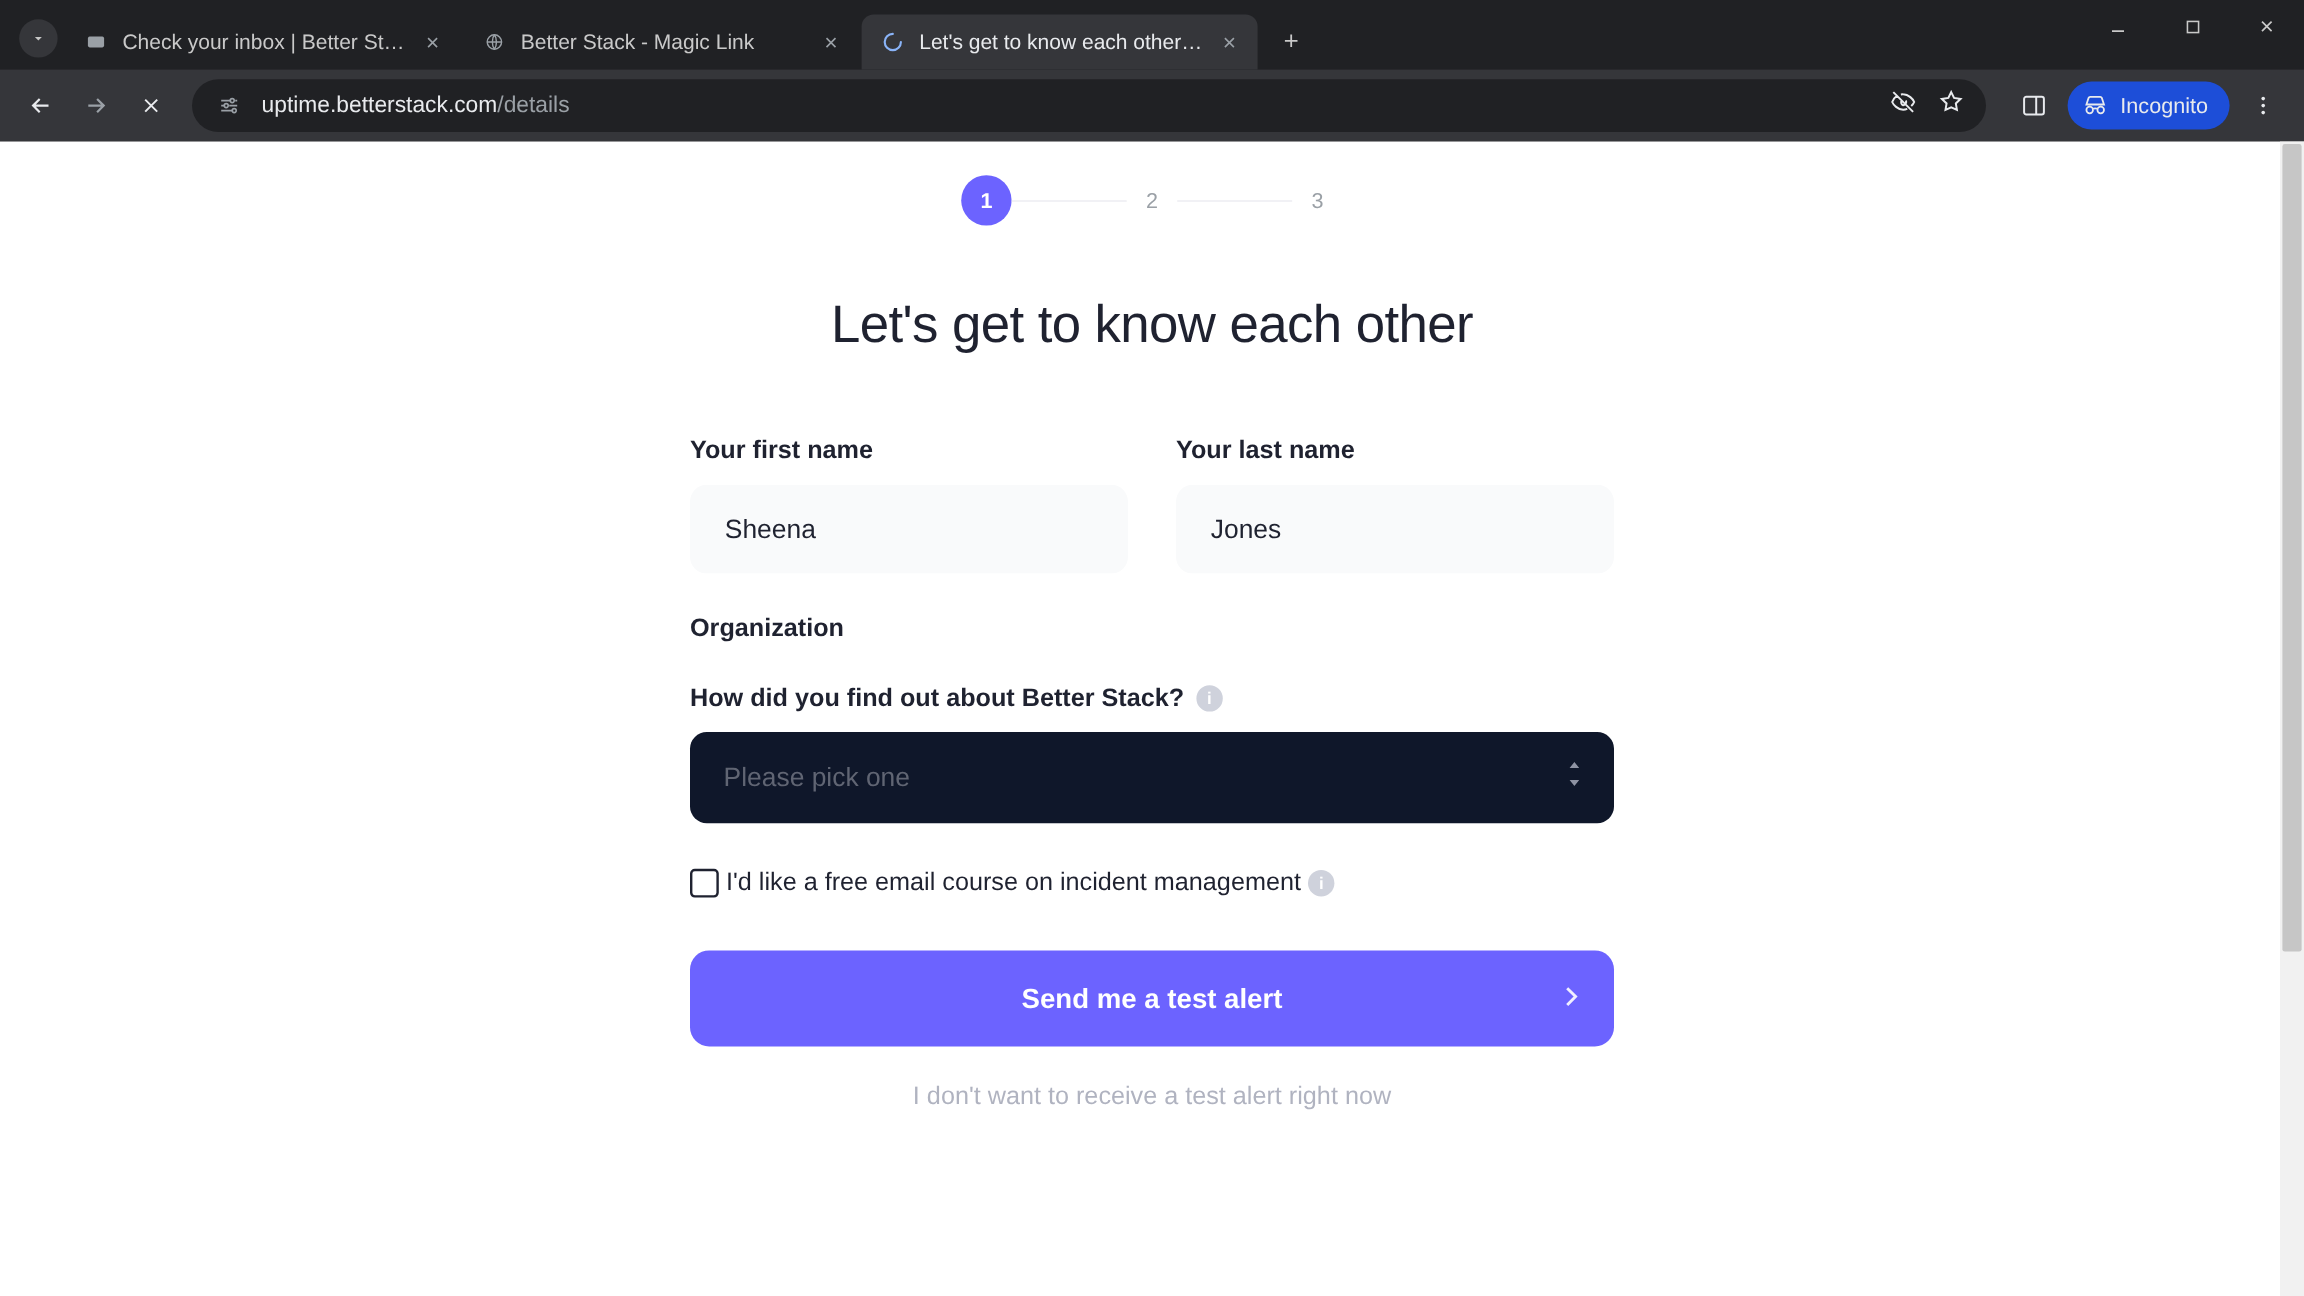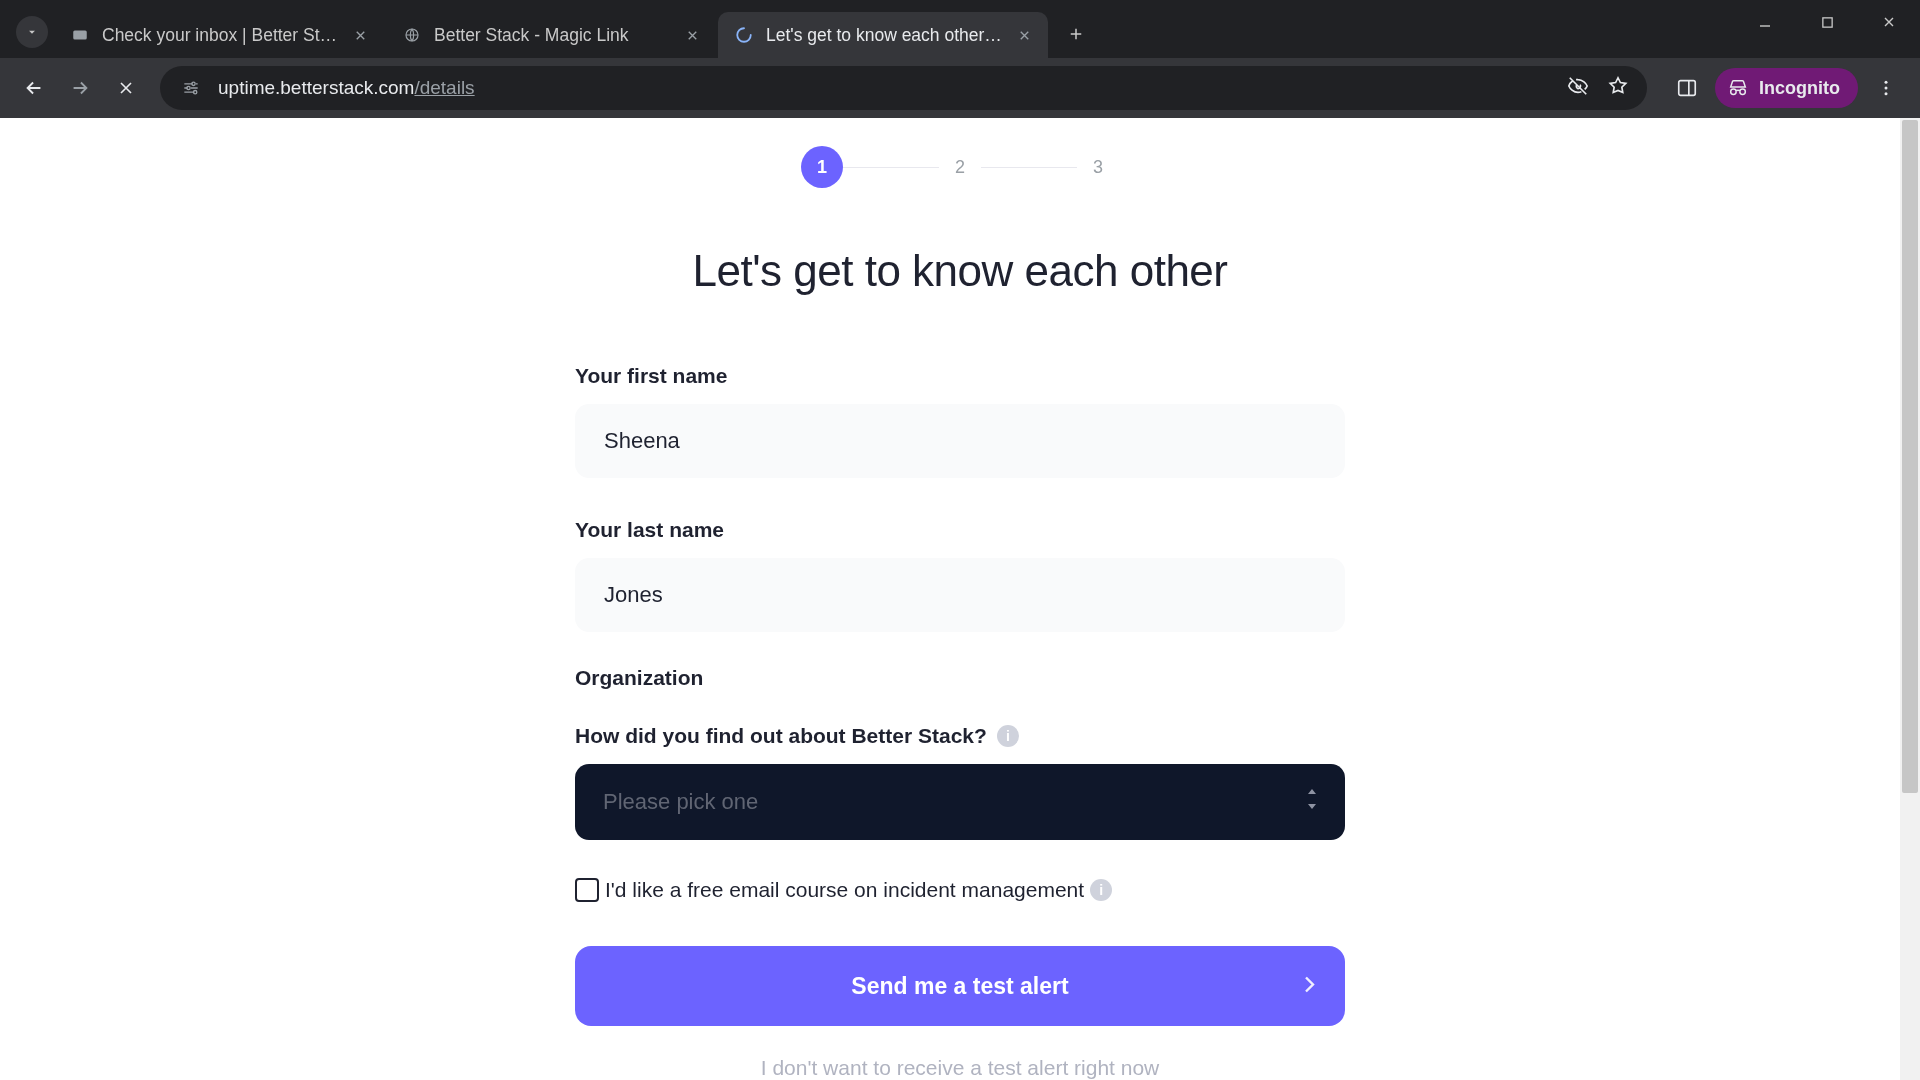--- a/index.html
+++ b/index.html
@@ -40,26 +40,26 @@
   }
   .tbtn { width:40px; height:40px; display:flex; align-items:center; justify-content:center;
           color:#9aa0a6; border-radius:50%; cursor:pointer; }
   .tbtn.enabled { color:#e8eaed; }
   .omnibox {
     flex:1; height:44px; background:#202124; border-radius:22px; display:flex; align-items:center;
     padding:0 18px; margin:0 8px; color:#e8eaed; font-size:19px;
   }
   .omnibox .site-info { width:26px; height:26px; margin-right:14px; display:flex; align-items:center; justify-content:center; color:#9aa0a6;}
   .omnibox .url-host { color:#e8eaed; }
-  .omnibox .url-path { color:#9aa0a6;text-decoration:underline; }
+  .omnibox .url-path { color:#9aa0a6; }
   .omnibox .right-icons { margin-left:auto; display:flex; gap:18px; color:#e8eaed; }
   .right-cluster { display:flex; align-items:center; gap:8px; margin-left:6px; }
   .incog-chip {
-    height:40px; border-radius:20px; background:#701a75; color:#e8eaed; font-size:18px;
-    display:flex; align-items:center; padding:0 18px 0 12px; gap:10px; cursor:pointer;font-weight:bold;
+    height:40px; border-radius:20px; background:#1d4ed8; color:#e8eaed; font-size:18px;
+    display:flex; align-items:center; padding:0 18px 0 12px; gap:10px; cursor:pointer;
   }
 
   
   .viewport { position:relative; width:100%; height:calc(1080px - 118px); background:#fff; }
   .page-scroll { position:absolute; inset:0; overflow:hidden; }
   .page-inner  { width: 100%; display:flex; flex-direction:column; align-items:center; padding-top: 28px; }
 
   .stepper { display:flex; align-items:center; gap:0; margin-bottom: 58px; }
   .step-dot {
     width:42px; height:42px; border-radius:50%; display:flex; align-items:center; justify-content:center;
@@ -68,21 +68,21 @@
   .step-dot.active   { background:#6c63ff; color:#fff; }
   .step-dot.inactive { background:#fff; color:#9aa0a6; font-weight:500; }
   .step-line { width:96px; height:1px; background:#e8e8ee; }
 
   h1.page-title {
     font-size:44px; font-weight:400; color:#1f2230; letter-spacing:-0.5px;
     margin-bottom: 68px; text-align:left;
   }
 
   .form { width: 770px; }
-  .row-2 { display:flex; gap:40px;flex-direction:column; }
+  .row-2 { display:flex; gap:40px; }
   .row-2 .col { flex:1; }
   label.fld-label { display:block; font-size:21px; font-weight:700; color:#1f2230; margin-bottom:16px; }
 
   .text-input {
     width:100%; height:74px; border-radius:14px; border:1px solid transparent;
     background:#f9fafb; padding:0 28px; font-size:22px; color:#1f2230; outline:none;
   }
   .text-input.focused {
     background:#fff; border:2px solid #6c63ff;
     text-decoration: underline; text-decoration-style: wavy; text-decoration-color:#d93025;

